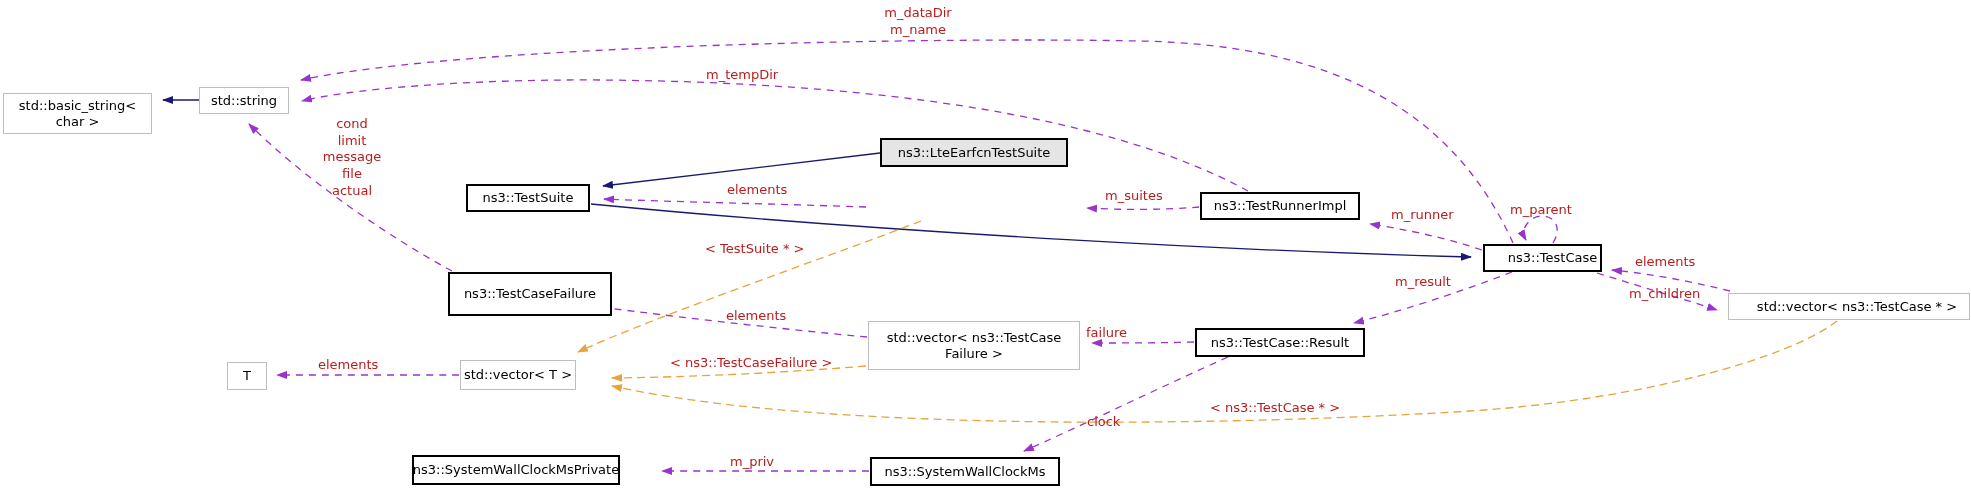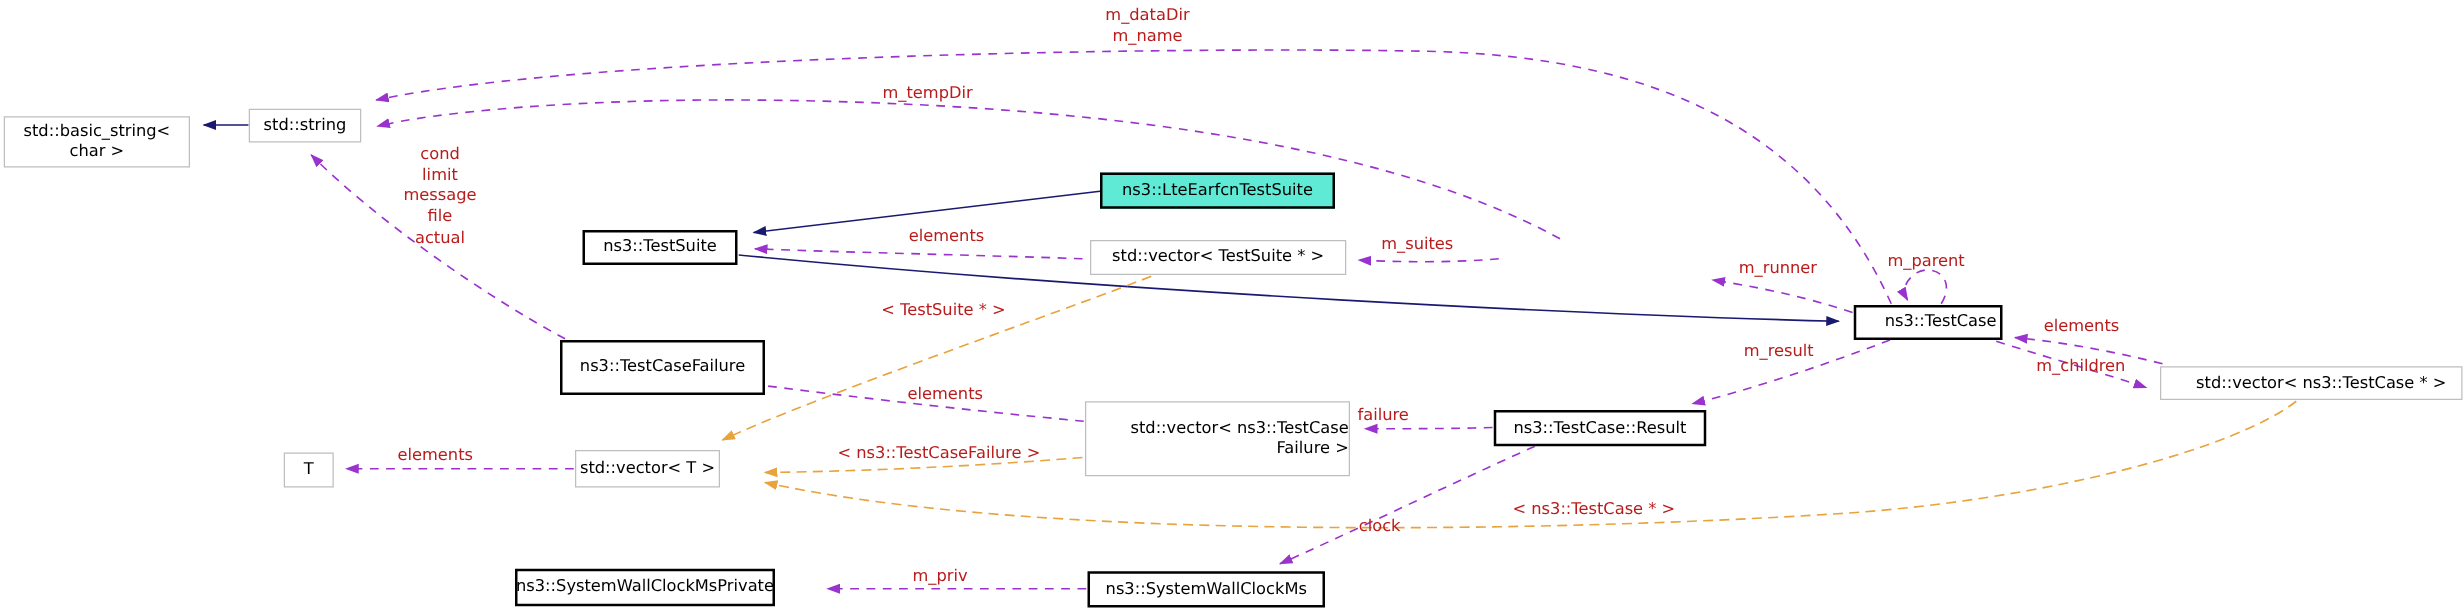--- a/index.html
+++ b/index.html
@@ -4,21 +4,21 @@
 <style>
   html,body{margin:0;padding:0;background:#ffffff;}
   #canvas{position:relative;width:1971px;height:492px;background:#ffffff;
           font-family:"DejaVu Sans","Liberation Sans",sans-serif;overflow:hidden;}
   #edges{position:absolute;left:0;top:0;width:1971px;height:492px;pointer-events:none;}
   .node{position:absolute;box-sizing:border-box;background:#ffffff;color:#000;
         display:flex;flex-direction:column;align-items:center;justify-content:center;
         font-size:13px;line-height:1.22;text-align:center;white-space:nowrap;}
   .node.doc{border:2px solid #000000;}
   .node.ext{border:1px solid #bebebe;}
-  .node.hl{border:2px solid #000000;background:#5eead4;}
+  .node.hl{border:2px solid #000000;background:#e5e5e5;}
   .elabel{position:absolute;font-size:13px;color:#b91c1c;white-space:pre-line;
           text-align:center;line-height:1.28;}
 </style>
 </head>
 <body>
 
 <div id="canvas">
 
   <svg id="edges" viewBox="0 0 1971 492" xmlns="http://www.w3.org/2000/svg">
     <defs>
@@ -106,33 +106,33 @@
   </div>
   <div class="node ext" style="left:199px;top:87px;width:90px;height:27px;">
     <span>std::string</span>
   </div>
   <div class="node doc" style="left:466px;top:184px;width:124px;height:28px;">
     <span>ns3::TestSuite</span>
   </div>
   <div class="node hl" style="left:880px;top:138px;width:188px;height:29px;">
     <span>ns3::LteEarfcnTestSuite</span>
   </div>
-  <div class="node ext" style="left:872px;top:192px;width:205px;height:28px;">
-    <span>std::vector&lt; TestSuite * &gt;</span>
+  <div class="node doc" style="left:1200px;top:192px;width:160px;height:28px;">
+    <span>ns3::TestRunnerImpl</span>
   </div>
   <div class="node doc" style="left:1483px;top:244px;width:119px;height:28px;padding-left:20px;">
     <span>ns3::TestCase</span>
   </div>
   <div class="node ext" style="left:1728px;top:293px;width:242px;height:27px;padding-left:16px;">
     <span>std::vector&lt; ns3::TestCase * &gt;</span>
   </div>
   <div class="node doc" style="left:448px;top:272px;width:164px;height:44px;">
     <span>ns3::TestCaseFailure</span>
   </div>
-  <div class="node ext" style="left:868px;top:321px;width:212px;height:60px;align-items:flex-end;">
+  <div class="node ext" style="left:868px;top:321px;width:212px;height:49px;">
     <span>std::vector&lt; ns3::TestCase</span>
     <span>Failure &gt;</span>
   </div>
   <div class="node doc" style="left:1195px;top:328px;width:170px;height:29px;">
     <span>ns3::TestCase::Result</span>
   </div>
   <div class="node ext" style="left:227px;top:362px;width:40px;height:28px;">
     <span>T</span>
   </div>
   <div class="node ext" style="left:460px;top:360px;width:116px;height:30px;">

